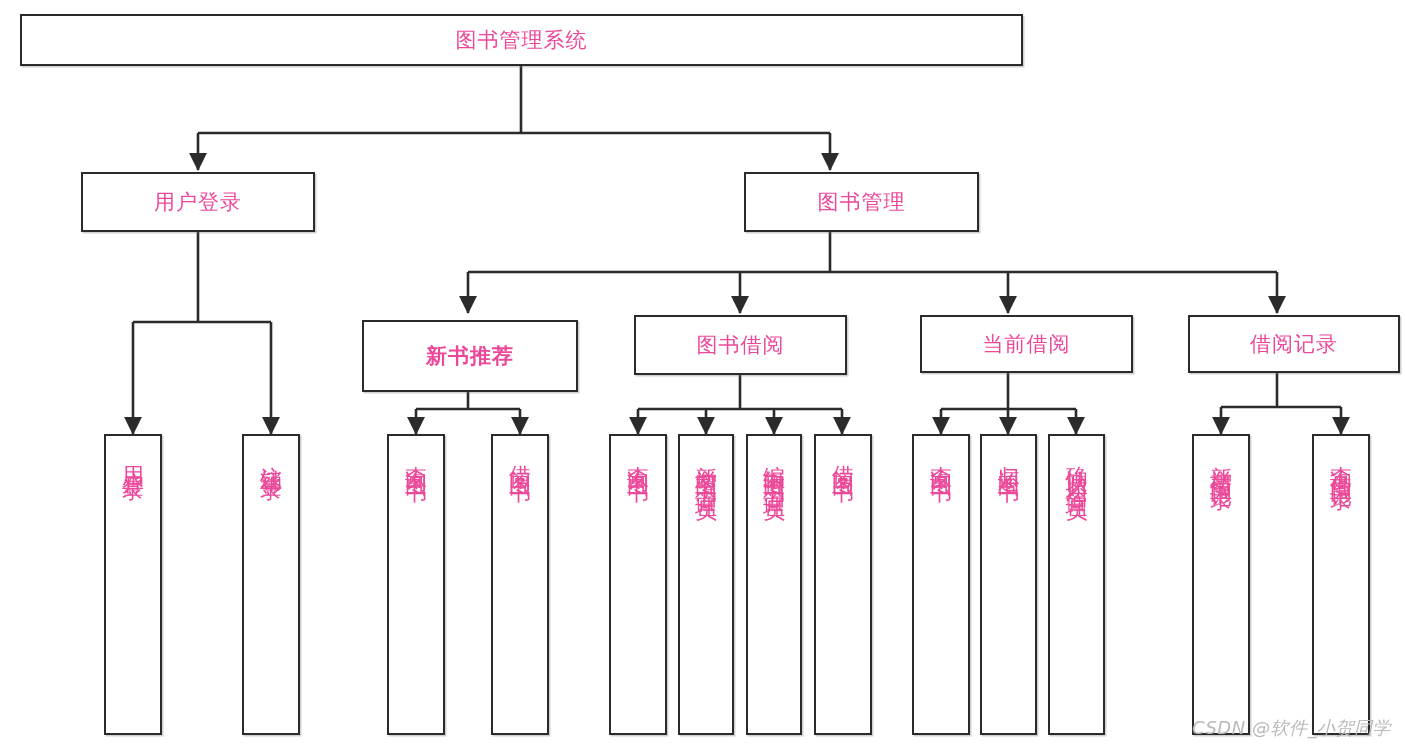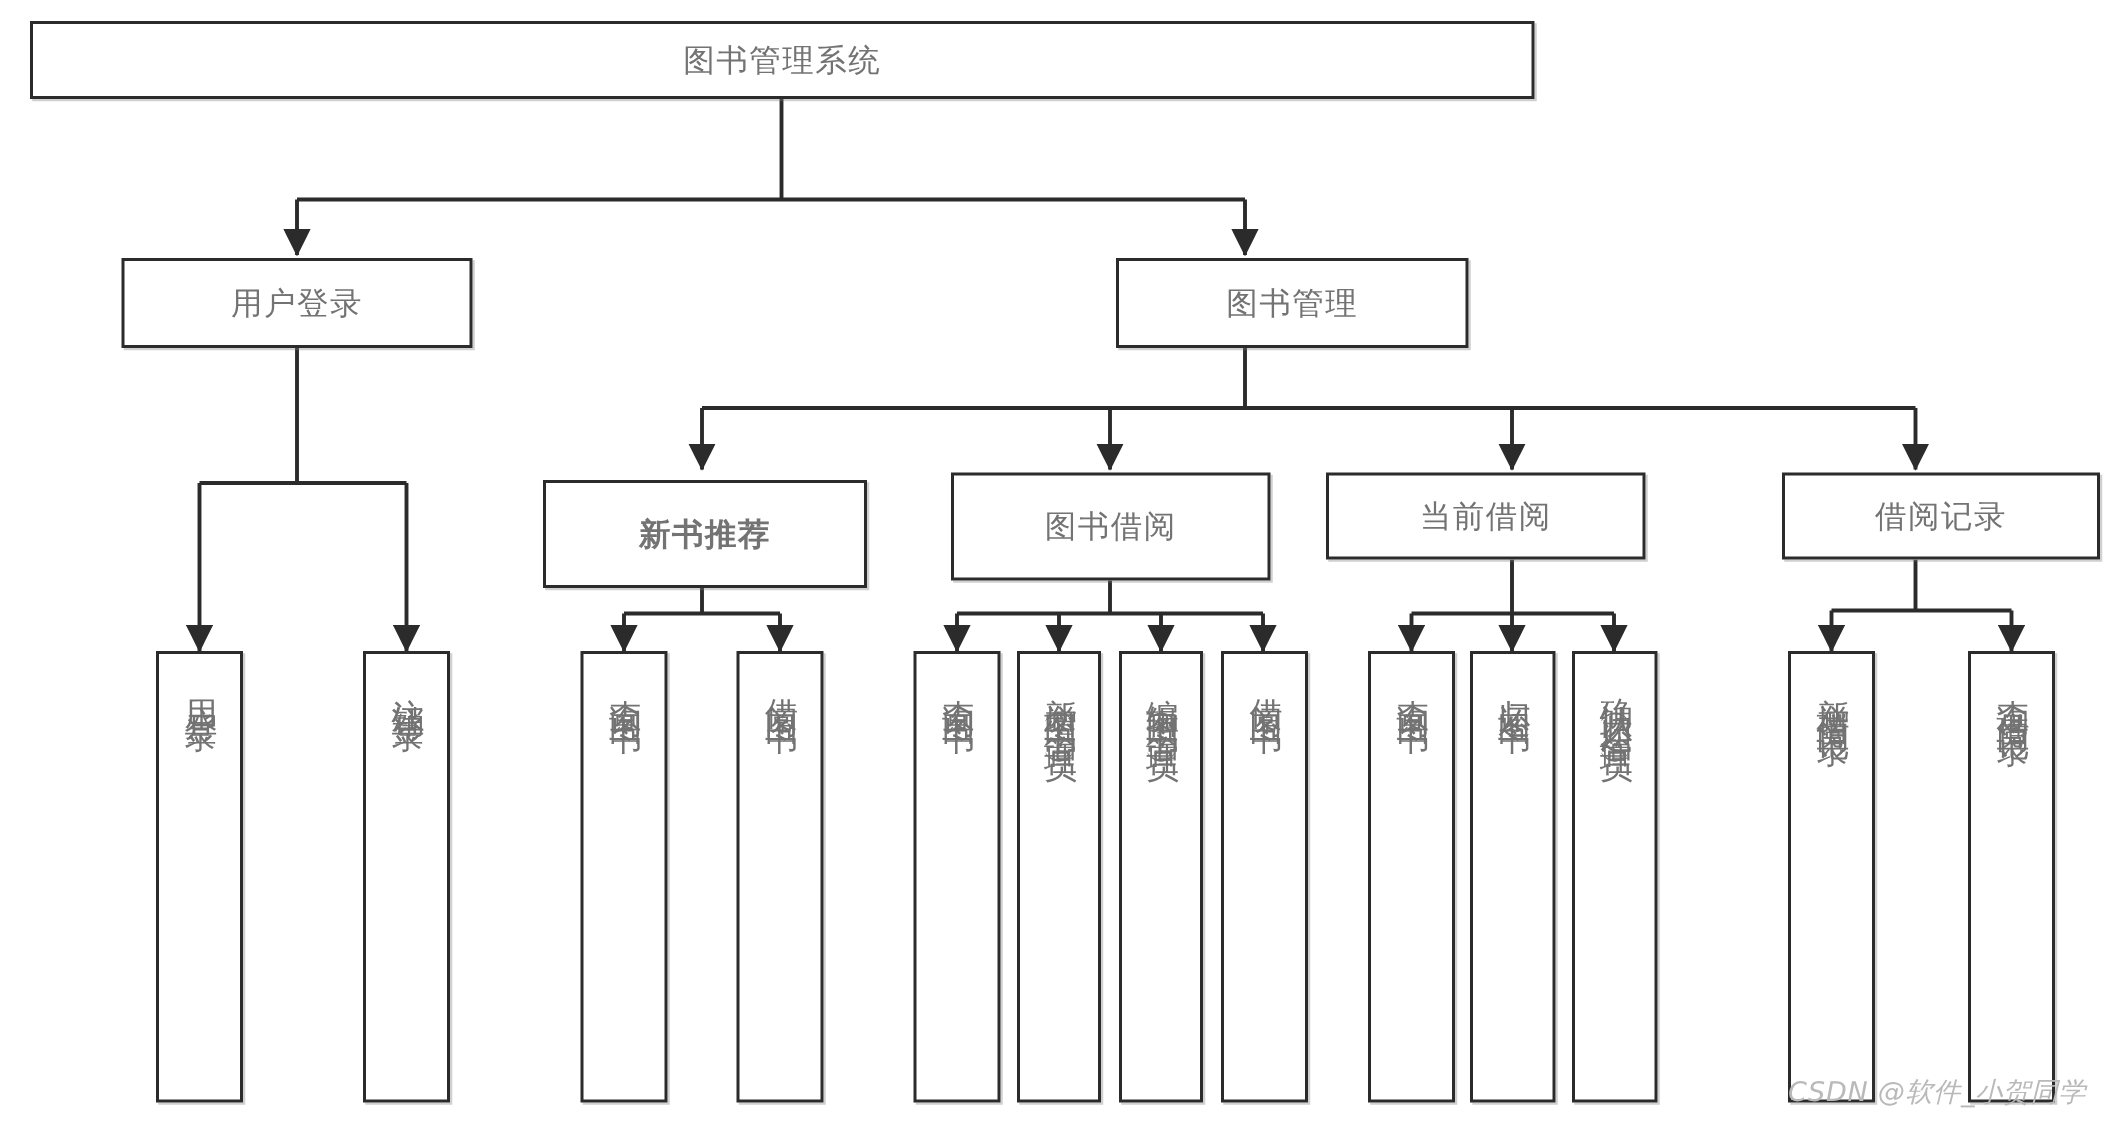--- a/index.html
+++ b/index.html
@@ -32,21 +32,21 @@
     align-items: center;
     justify-content: center;
     color: #1a1a1a;
     box-shadow: 1.5px 1.5px 0 rgba(120,120,120,0.35);
   }
   .node .label {
     font-size: 21px;
     line-height: 1.18;
     letter-spacing: 1px;
     white-space: nowrap;
-    color: #737373;
+    color: #ec4899;
   }
   .node.vertical {
     align-items: flex-start;
     padding-top: 12px;
   }
   .node.vertical .label {
     writing-mode: vertical-rl;
     text-orientation: upright;
     font-size: 22px;
     letter-spacing: 5px;
@@ -126,24 +126,24 @@
   <div class="node" style="left:81px; top:172px; width:234px; height:60px;">
     <span class="label">用户登录</span>
   </div>
   <div class="node" style="left:744px; top:172px; width:235px; height:60px;">
     <span class="label">图书管理</span>
   </div>
 
   <div class="node" style="left:362px; top:320px; width:216px; height:72px;font-weight:bold;">
     <span class="label">新书推荐</span>
   </div>
-  <div class="node" style="left:634px; top:315px; width:213px; height:72px;">
+  <div class="node" style="left:634px; top:315px; width:213px; height:60px;">
     <span class="label">图书借阅</span>
   </div>
-  <div class="node" style="left:884px; top:315px; width:213px; height:58px;">
+  <div class="node" style="left:920px; top:315px; width:213px; height:58px;">
     <span class="label">当前借阅</span>
   </div>
   <div class="node" style="left:1188px; top:315px; width:212px; height:58px;">
     <span class="label">借阅记录</span>
   </div>
 
   <div class="node vertical" style="left:104px; top:434px; width:58px; height:301px;">
     <span class="label">用户登录</span>
   </div>
   <div class="node vertical" style="left:242px; top:434px; width:58px; height:301px;">

